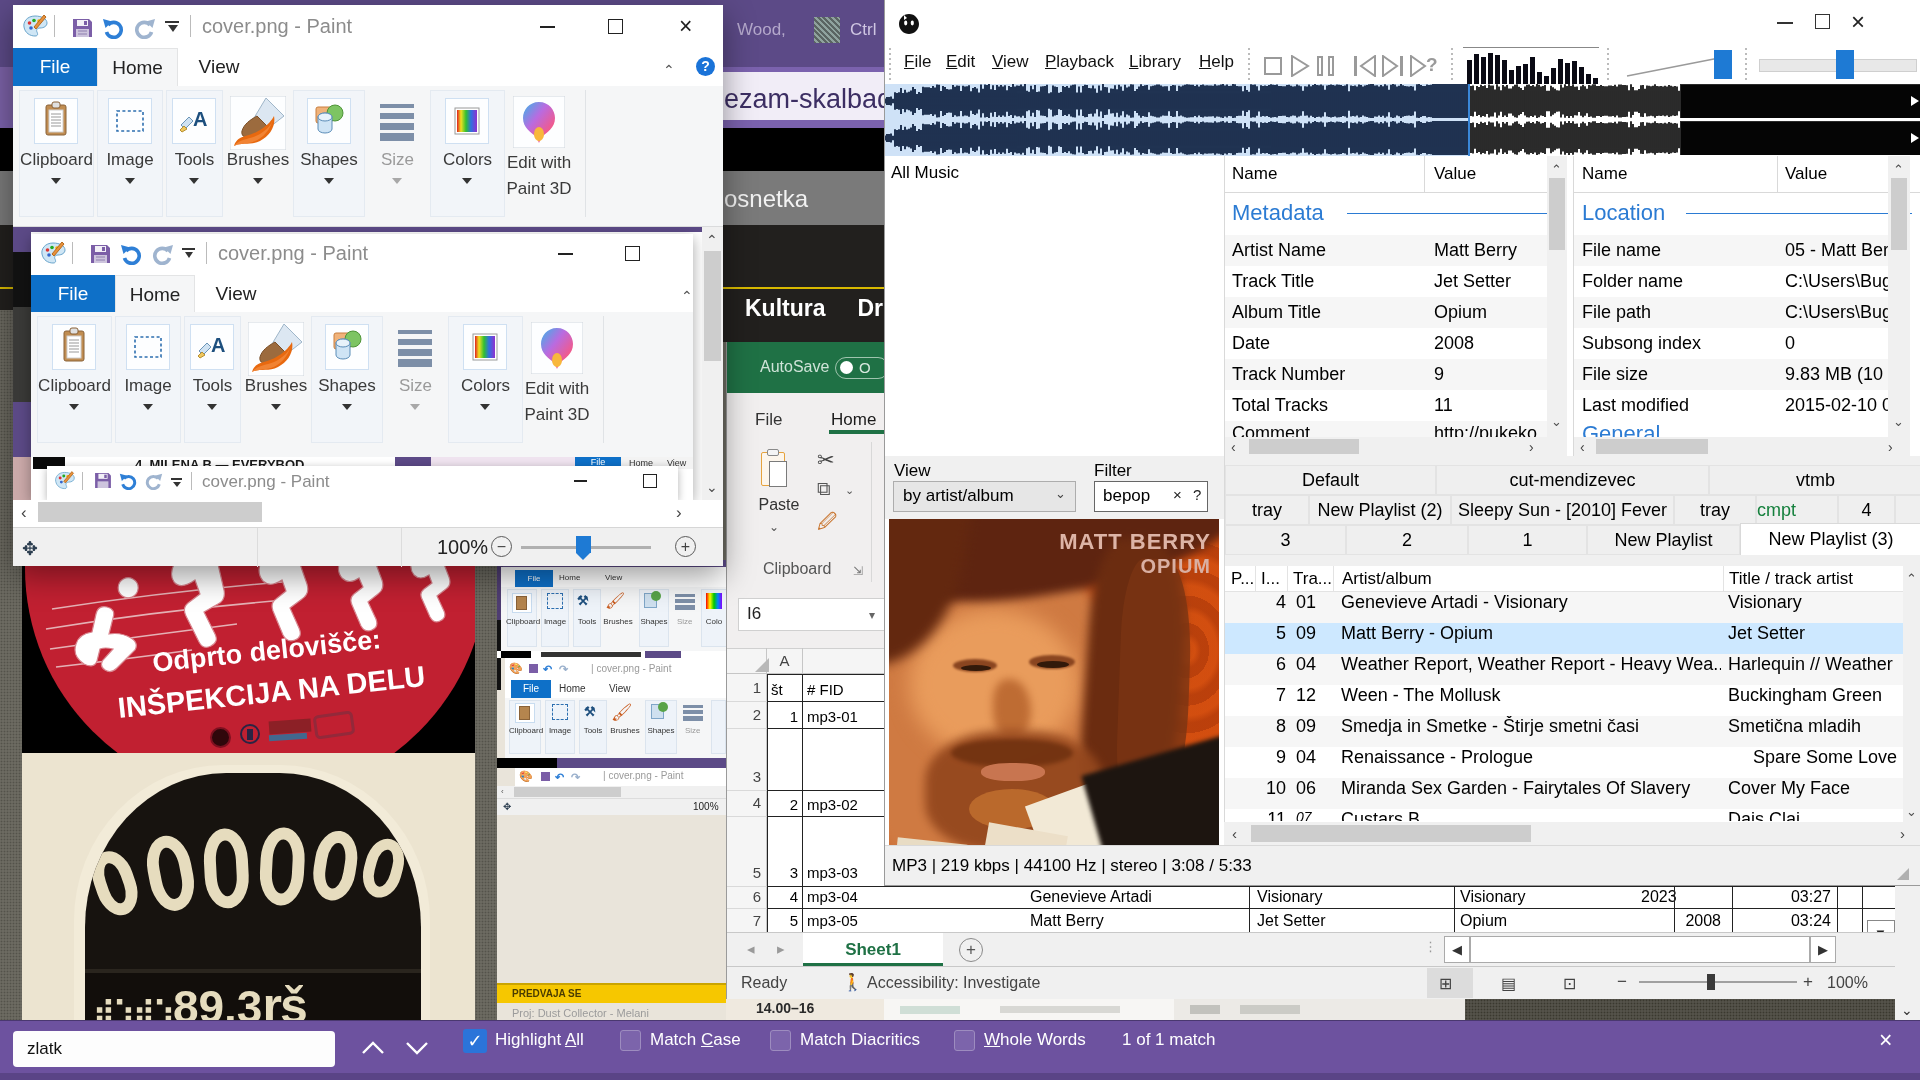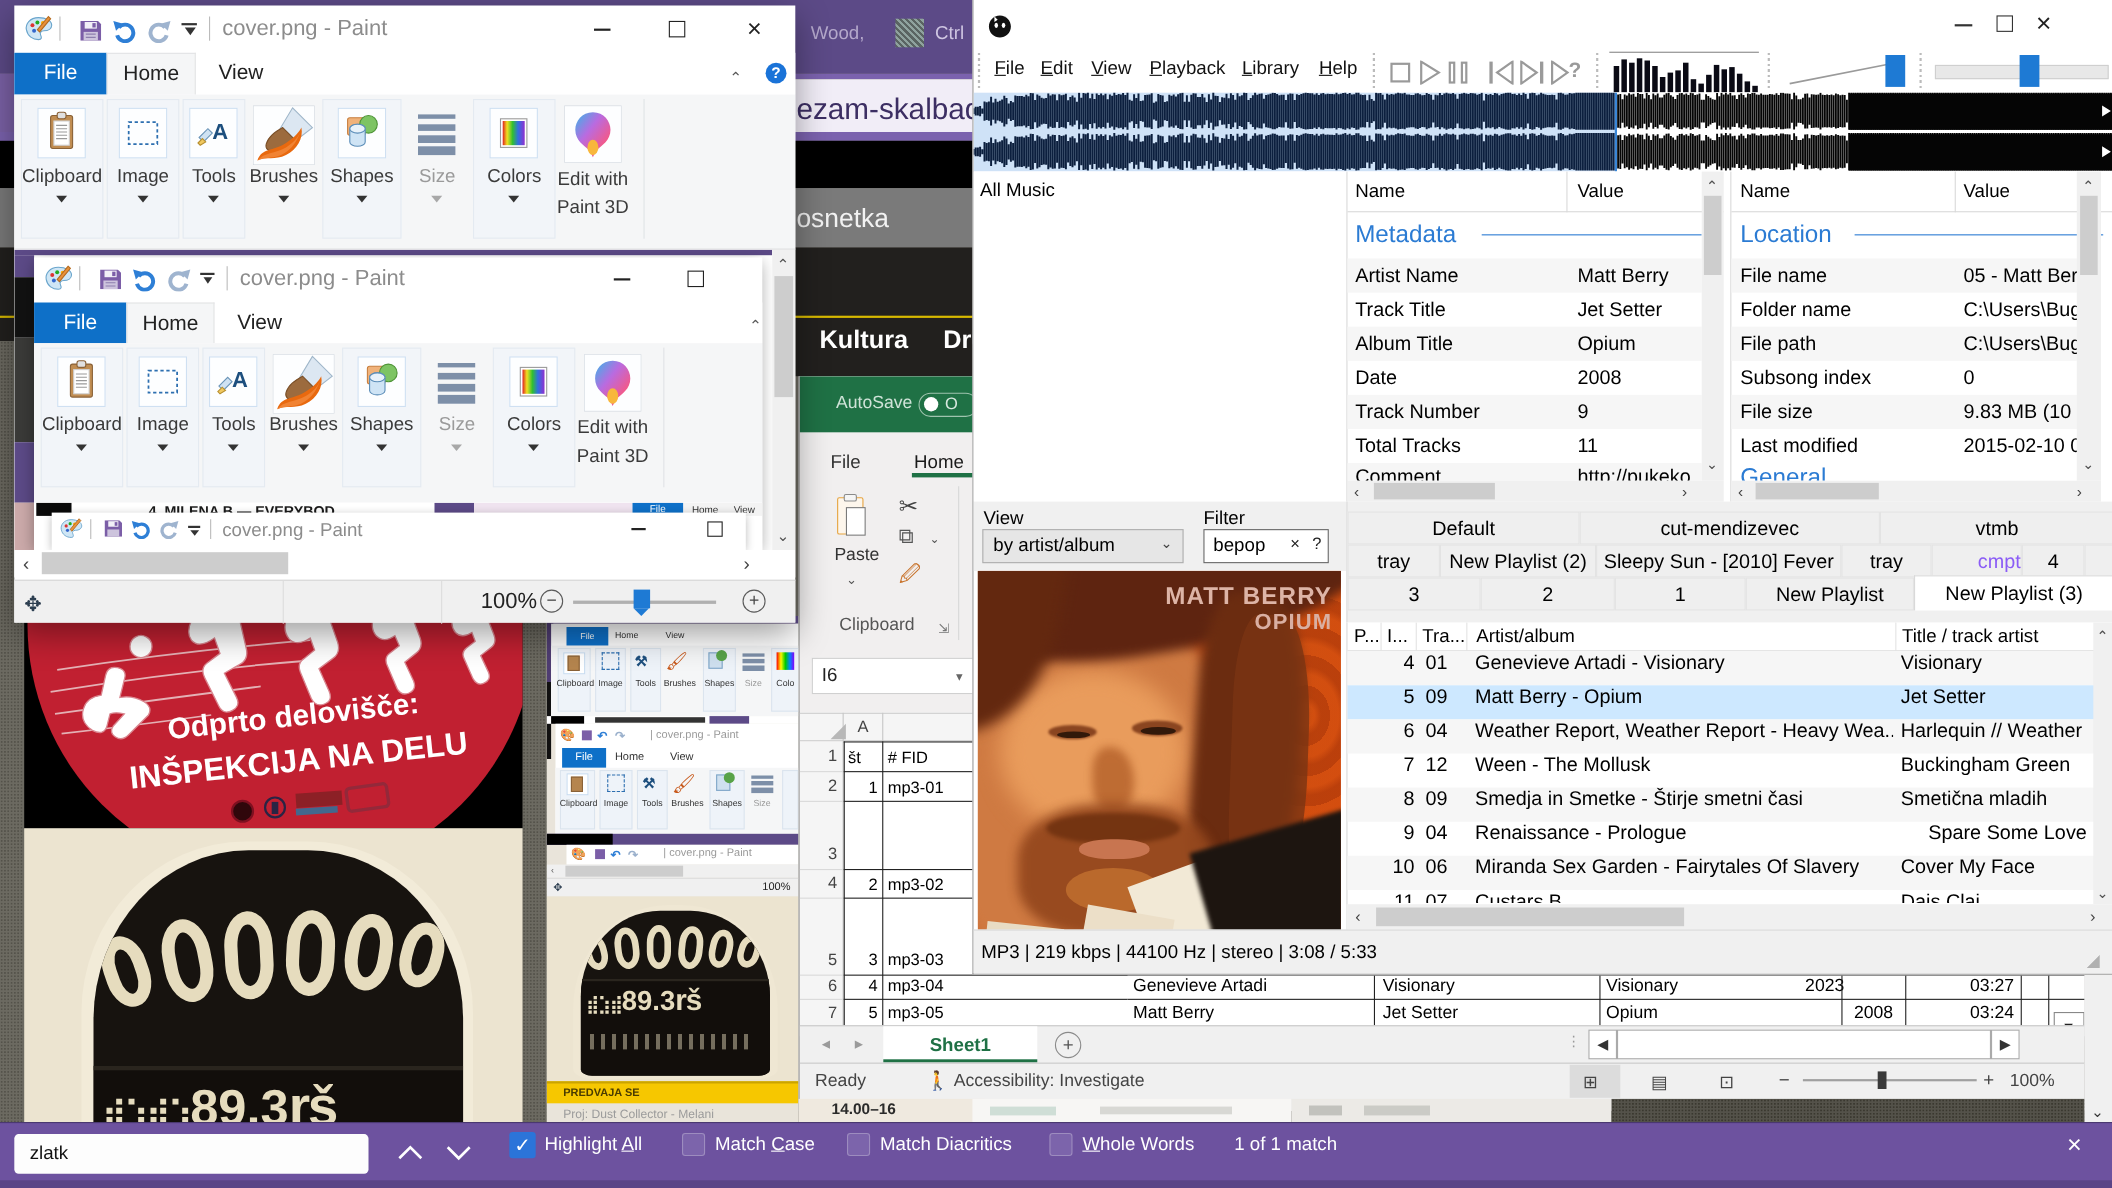--- a/index.html
+++ b/index.html
@@ -168,34 +168,20 @@
   <div class="a" style="left:0;top:226px;width:229px;height:12px;background:#f0f0f0">
     <div class="a" style="left:4px;top:1px;width:8px;height:10px;color:#555;font-size:8px">‹</div>
     <div class="a" style="left:17px;top:1px;width:107px;height:10px;background:#cdcdcd"></div>
   </div>
 
   <div class="a" style="left:0;top:238px;width:229px;height:17px;background:#f0f0f0;border-top:1px solid #ddd">
     <div class="a" style="left:6px;top:2px;width:12px;height:12px;color:#2c3e50;font-size:10px">✥</div>
     <div class="a" style="left:196px;top:2px;width:30px;height:12px;color:#222;font-size:10px">100%</div>
   </div>
 
-  <div class="a" style="left:0;top:255px;width:229px;height:168px;background:#ece4d0">
-    <div class="a" style="left:24px;top:8px;width:186px;height:158px;background:#efe7d3;border-radius:46% 46% 10% 10%/60% 60% 6% 6%"></div>
-    <div class="a" style="left:31px;top:13px;width:172px;height:150px;background:#17130f;border-radius:42% 42% 6% 6%/52% 52% 4% 4%;overflow:hidden">
-      <div class="a" style="left:4px;top:22px;width:20px;height:32px;border:6px solid #e6dcbe;border-radius:10px/14px;transform:rotate(-14deg)"></div>
-      <div class="a" style="left:31px;top:15px;width:22px;height:38px;border:6px solid #e6dcbe;border-radius:11px/16px;transform:rotate(-7deg)"></div>
-      <div class="a" style="left:60px;top:13px;width:22px;height:40px;border:6px solid #e6dcbe;border-radius:11px/16px"></div>
-      <div class="a" style="left:89px;top:14px;width:22px;height:39px;border:6px solid #e6dcbe;border-radius:11px/16px;transform:rotate(6deg)"></div>
-      <div class="a" style="left:117px;top:17px;width:21px;height:35px;border:6px solid #e6dcbe;border-radius:10px/15px;transform:rotate(12deg)"></div>
-      <div class="a" style="left:143px;top:22px;width:20px;height:30px;border:6px solid #e6dcbe;border-radius:10px/13px;transform:rotate(17deg)"></div>
-      <div class="a" style="left:0;top:62px;width:172px;height:88px;background:#120e0b;border-top:2px solid #2a251e"></div>
-      <div class="a" style="left:5px;top:66px;width:164px;height:32px;color:#e6dcbe;font-weight:bold;white-space:nowrap"><span style="font-size:16px;letter-spacing:-1px">⣾⣱⣾</span><span style="font-size:25px">89.3</span><span style="font-size:27px;letter-spacing:-1px">rš</span></div>
-      <div class="a" style="left:8px;top:112px;width:150px;height:14px;background:repeating-linear-gradient(90deg,#d8cdb0 0 4px,transparent 4px 10px);opacity:.5"></div>
-    </div>
-  </div>
 
   <div class="a" style="left:0;top:423px;width:229px;height:20px;background:#f6c700;border-top:2px solid #caa400"></div>
   <div class="a" style="left:15px;top:428px;width:140px;height:12px;color:#4a3c00;font-size:10px;font-weight:bold">PREDVAJA SE</div>
   <div class="a" style="left:15px;top:447px;width:200px;height:12px;color:#9b9b9b;font-size:11px">Proj: Dust Collector - Melani</div>
 </div>
 
 <div class="a" style="left:726px;top:342px;width:1169px;height:668px;background:#f1efef;border-left:1px solid #9a9a9a;overflow:hidden">
 
   <div class="a" style="left:0;top:0;width:1169px;height:51px;background:#1f7145"></div>
   <div class="a" style="left:33px;top:16px;width:90px;height:20px;color:#cfe3d8;font-size:16px">AutoSave</div>
@@ -580,21 +566,21 @@
     <div class="a" style="left:0;top:9px;width:697px;height:30px">
       <div class="a" style="left:0;top:0;width:211px;height:30px;background:#efefef;border:1px solid #e3e3e3;color:#000;font-size:18px;text-align:center;line-height:28px">Default</div>
       <div class="a" style="left:211px;top:0;width:273px;height:30px;background:#efefef;border:1px solid #e3e3e3;color:#000;font-size:18px;text-align:center;line-height:28px">cut-mendizevec</div>
       <div class="a" style="left:484px;top:0;width:213px;height:30px;background:#efefef;border:1px solid #e3e3e3;color:#000;font-size:18px;text-align:center;line-height:28px">vtmb</div>
     </div>
     <div class="a" style="left:0;top:39px;width:697px;height:30px">
       <div class="a" style="left:0;top:0;width:84px;height:30px;background:#efefef;border:1px solid #e3e3e3;color:#000;font-size:18px;text-align:center;line-height:28px">tray</div>
       <div class="a" style="left:84px;top:0;width:142px;height:30px;background:#efefef;border:1px solid #e3e3e3;color:#000;font-size:18px;text-align:center;line-height:28px">New Playlist (2)</div>
       <div class="a" style="left:226px;top:0;width:223px;height:30px;background:#efefef;border:1px solid #e3e3e3;color:#000;font-size:18px;text-align:center;line-height:28px">Sleepy Sun - [2010] Fever</div>
       <div class="a" style="left:449px;top:0;width:82px;height:30px;background:#efefef;border:1px solid #e3e3e3;color:#000;font-size:18px;text-align:center;line-height:28px">tray</div>
-      <div class="a" style="left:531px;top:0;width:82px;height:30px;background:#efefef;border:1px solid #e3e3e3;color:#8b5cf6;font-size:18px;text-align:right;line-height:28px">cmpt</div>
+      <div class="a" style="left:531px;top:0;width:82px;height:30px;background:#efefef;border:1px solid #e3e3e3;color:#15803d;font-size:18px;text-align:left;line-height:28px">cmpt</div>
       <div class="a" style="left:613px;top:0;width:57px;height:30px;background:#efefef;border:1px solid #e3e3e3;color:#000;font-size:18px;text-align:center;line-height:28px">4</div>
       <div class="a" style="left:670px;top:0;width:27px;height:30px;background:#efefef;border:1px solid #e3e3e3"></div>
     </div>
     <div class="a" style="left:0;top:69px;width:697px;height:30px">
       <div class="a" style="left:0;top:0;width:121px;height:30px;background:#efefef;border:1px solid #e3e3e3;color:#000;font-size:18px;text-align:center;line-height:28px">3</div>
       <div class="a" style="left:121px;top:0;width:122px;height:30px;background:#efefef;border:1px solid #e3e3e3;color:#000;font-size:18px;text-align:center;line-height:28px">2</div>
       <div class="a" style="left:243px;top:0;width:119px;height:30px;background:#efefef;border:1px solid #e3e3e3;color:#000;font-size:18px;text-align:center;line-height:28px">1</div>
       <div class="a" style="left:362px;top:0;width:153px;height:30px;background:#efefef;border:1px solid #e3e3e3;color:#000;font-size:18px;text-align:center;line-height:28px">New Playlist</div>
       <div class="a" style="left:515px;top:-2px;width:182px;height:32px;background:#fff;border:1px solid #d9d9d9;border-bottom:none;color:#000;font-size:18px;text-align:center;line-height:30px">New Playlist (3)</div>
     </div>
@@ -642,21 +628,21 @@
   <div class="a" style="left:843px;top:716px;width:190px;height:22px;color:#000;font-size:18px;white-space:nowrap;overflow:hidden;">Smetična mladih</div>
   <div class="a" style="left:371px;top:747px;width:30px;height:22px;color:#000;font-size:18px;text-align:right;">9</div>
   <div class="a" style="left:411px;top:747px;width:34px;height:22px;color:#000;font-size:18px;">04</div>
   <div class="a" style="left:456px;top:747px;width:380px;height:22px;color:#000;font-size:18px;white-space:nowrap;overflow:hidden;">Renaissance - Prologue</div>
   <div class="a" style="left:868px;top:747px;width:190px;height:22px;color:#000;font-size:18px;white-space:nowrap;overflow:hidden;">Spare Some Love</div>
   <div class="a" style="left:371px;top:778px;width:30px;height:22px;color:#000;font-size:18px;text-align:right;">10</div>
   <div class="a" style="left:411px;top:778px;width:34px;height:22px;color:#000;font-size:18px;">06</div>
   <div class="a" style="left:456px;top:778px;width:380px;height:22px;color:#000;font-size:18px;white-space:nowrap;overflow:hidden;">Miranda Sex Garden - Fairytales Of Slavery</div>
   <div class="a" style="left:843px;top:778px;width:190px;height:22px;color:#000;font-size:18px;white-space:nowrap;overflow:hidden;">Cover My Face</div>
   <div class="a" style="left:371px;top:809px;width:30px;height:22px;color:#000;font-size:18px;text-align:right;height:12px;overflow:hidden;">11</div>
-  <div class="a" style="left:411px;top:809px;width:34px;height:22px;color:#000;font-size:18px;height:12px;overflow:hidden;">07</div>
+  <div class="a" style="left:411px;top:809px;width:34px;height:22px;color:#000;font-size:14px;height:12px;overflow:hidden;font-style:italic;">07</div>
   <div class="a" style="left:456px;top:809px;width:380px;height:22px;color:#000;font-size:18px;white-space:nowrap;overflow:hidden;height:12px;overflow:hidden;">Custars B</div>
   <div class="a" style="left:843px;top:809px;width:190px;height:22px;color:#000;font-size:18px;white-space:nowrap;overflow:hidden;height:12px;overflow:hidden;">Dais  Clai</div>
 
   <div class="a" style="left:1018px;top:566px;width:18px;height:256px;background:#f0f0f0">
     <div class="a" style="left:3px;top:5px;width:12px;height:12px;color:#505050;font-size:13px">⌃</div>
     <div class="a" style="left:3px;top:238px;width:12px;height:12px;color:#505050;font-size:13px">⌄</div>
   </div>
 
   <div class="a" style="left:339px;top:822px;width:697px;height:23px;background:#f0f0f0">
     <div class="a" style="left:8px;top:3px;width:12px;height:16px;color:#444;font-size:15px">‹</div>

